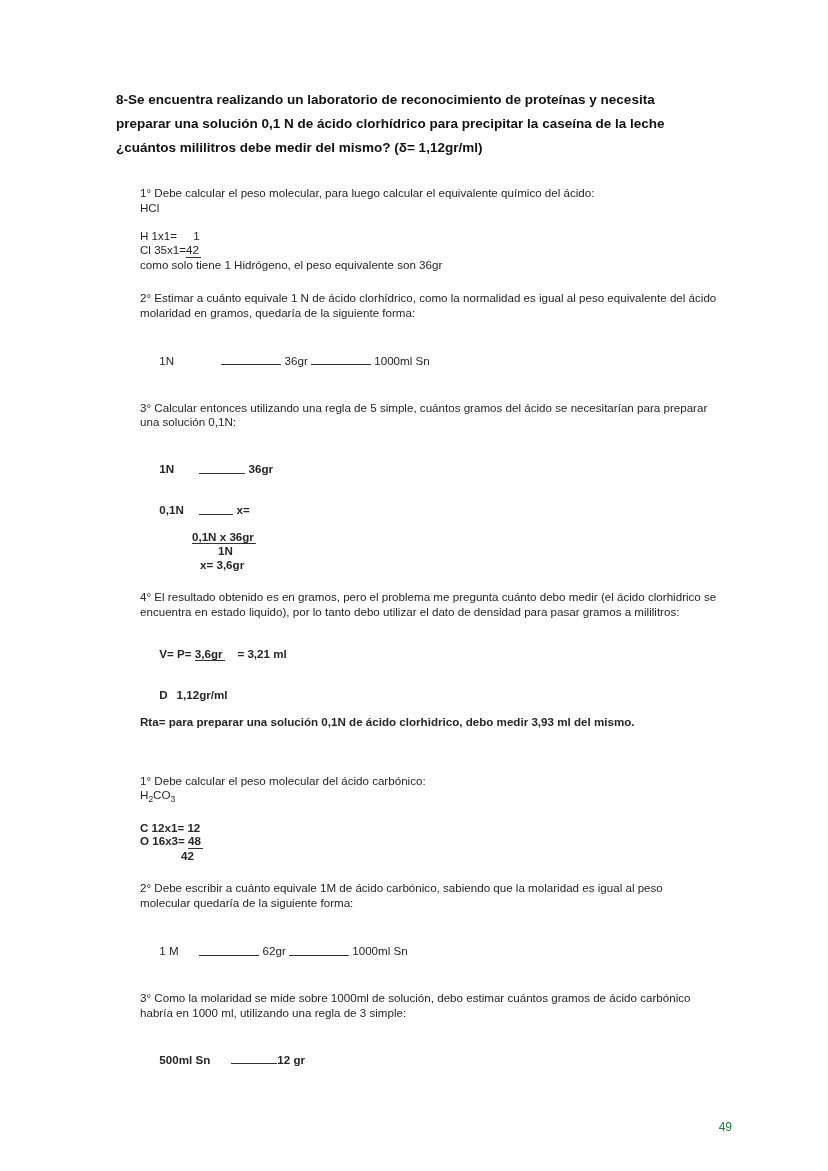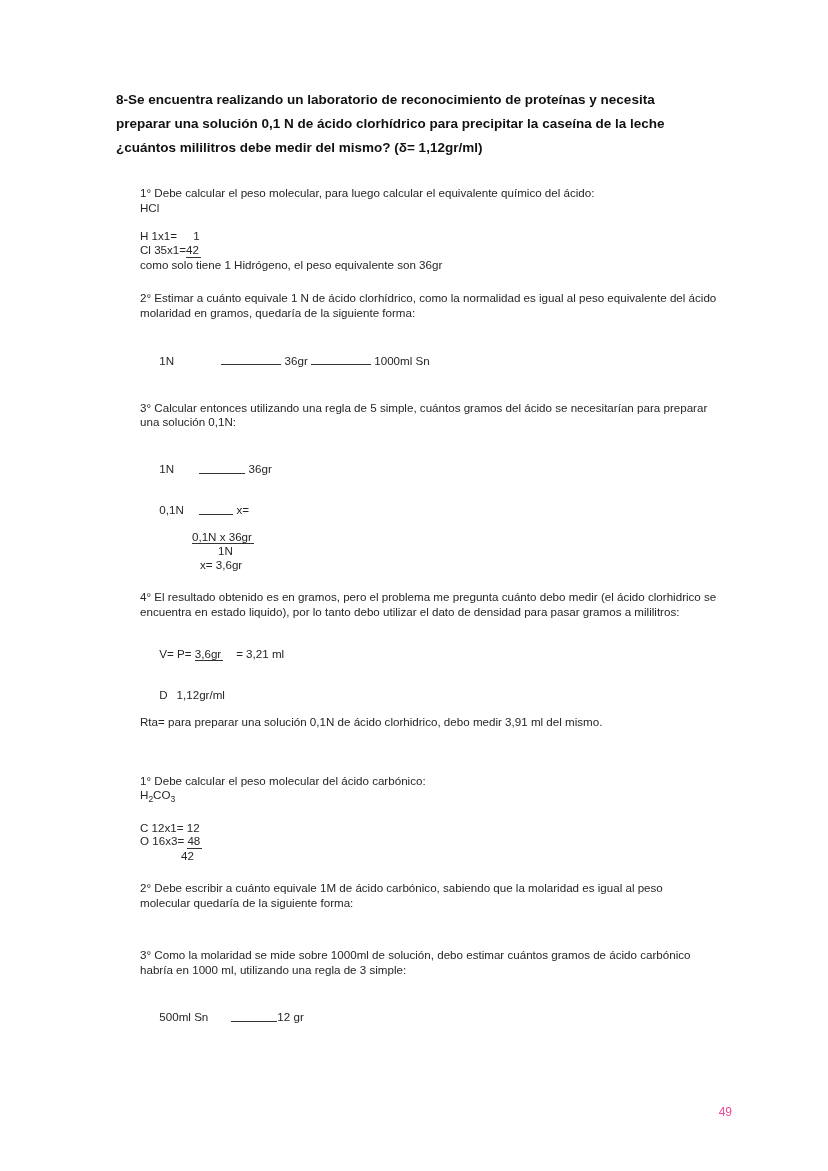--- a/index.html
+++ b/index.html
@@ -70,28 +70,28 @@
     height: 7px;
     vertical-align: middle;
   }
   .w60 { width: 60px; }
   .w46 { width: 46px; }
   .w34 { width: 34px; }
 
   .page-number {
     position: absolute;
     right: 96px;
-    bottom: 52px;
+    bottom: 37px;
     font-size: 12px;
-    color: #ec4899;
+    color: #15803d;
     font-weight: normal;
   }
   .lbl-col { width: 62px; display: inline-block; }
   .lbl-col-wide { width: 88px; display: inline-block; }
-  .tight { line-height: 13.5px; }
+  .tight { line-height: 13.5px; font-weight: bold; }
 </style>
 </head>
 <body>
 
 <div class="page">
 
   <div>
     <div class="q-heading">8-Se encuentra realizando un laboratorio de reconocimiento de proteínas y necesita</div>
     <div class="q-heading">preparar una solución 0,1 N de ácido clorhídrico para precipitar la caseína de la leche</div>
     <div class="q-heading">¿cuántos mililitros debe medir del mismo? (δ= 1,12gr/ml)</div>
@@ -144,21 +144,21 @@
     <p>encuentra en estado liquido), por lo tanto debo utilizar el dato de densidad para pasar gramos a mililitros:</p>
 
     <div class="gap-m"></div>
 
     <p class="mono-line tight">
       <span>V= P=</span>&nbsp;<span class="underlined">3,6gr</span>&nbsp;&nbsp;&nbsp;&nbsp;<span>= 3,21 ml</span>
     </p>
     <p class="mono-line tight">
       <span style="display:inline-block;width:14px;">D</span>&nbsp;<span>1,12gr/ml</span>
     </p>
-    <p class="mono-line tight">Rta= para preparar una solución 0,1N de ácido clorhidrico, debo medir 3,91 ml del mismo.</p>
+    <p class="mono-line tight">Rta= para preparar una solución 0,1N de ácido clorhidrico, debo medir 3,93 ml del mismo.</p>
   </div>
 
   <div class="gap-xl"></div>
 
 
   <div class="gap-l"></div>
 
   <div class="sol">
 
     <p>1° Debe calcular el peso molecular del ácido carbónico:</p>
@@ -170,20 +170,23 @@
     <p class="mono-line tight"><span>O 16x3=</span>&nbsp;<span class="underlined">48</span></p>
     <p class="mono-line tight" style="padding-left:41px;">42</p>
 
     <div class="gap-l"></div>
 
     <p>2° Debe escribir a cuánto equivale 1M de ácido carbónico, sabiendo que la molaridad es igual al peso</p>
     <p>molecular quedaría de la siguiente forma:</p>
 
     <div class="gap-l"></div>
 
+    <p class="mono-line">
+      <span class="lbl-col" style="width:40px;">1 M</span><span class="dash-rule w60"></span>&nbsp;<span>62gr</span>&nbsp;<span class="dash-rule w60"></span>&nbsp;<span>1000ml Sn</span>
+    </p>
 
     <div class="gap-l"></div>
 
     <p>3° Como la molaridad se mide sobre 1000ml de solución, debo estimar cuántos gramos de ácido carbónico</p>
     <p>habría en 1000 ml, utilizando una regla de 3 simple:</p>
 
     <div class="gap-l"></div>
 
     <p class="mono-line tight">
       <span class="lbl-col-wide" style="width:72px;">500ml Sn</span><span class="dash-rule w46"></span><span>12 gr</span>

